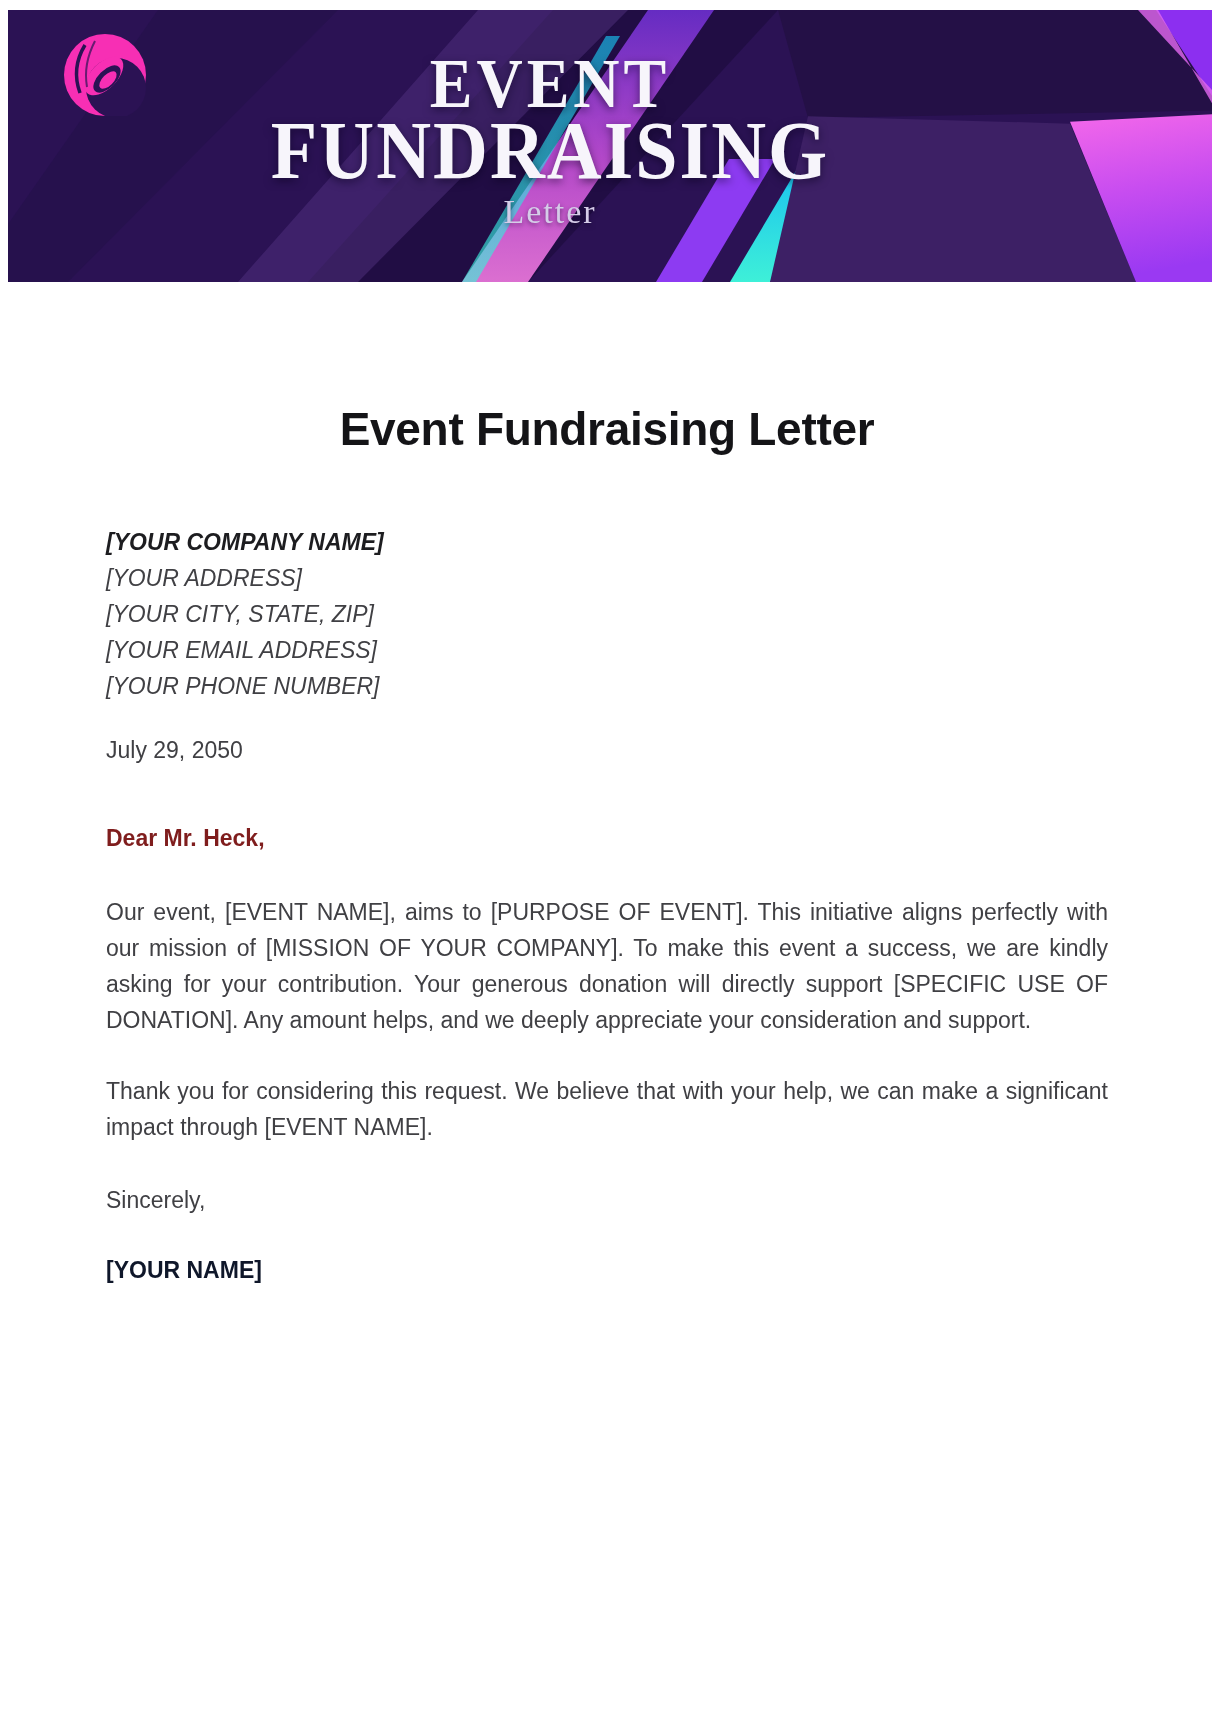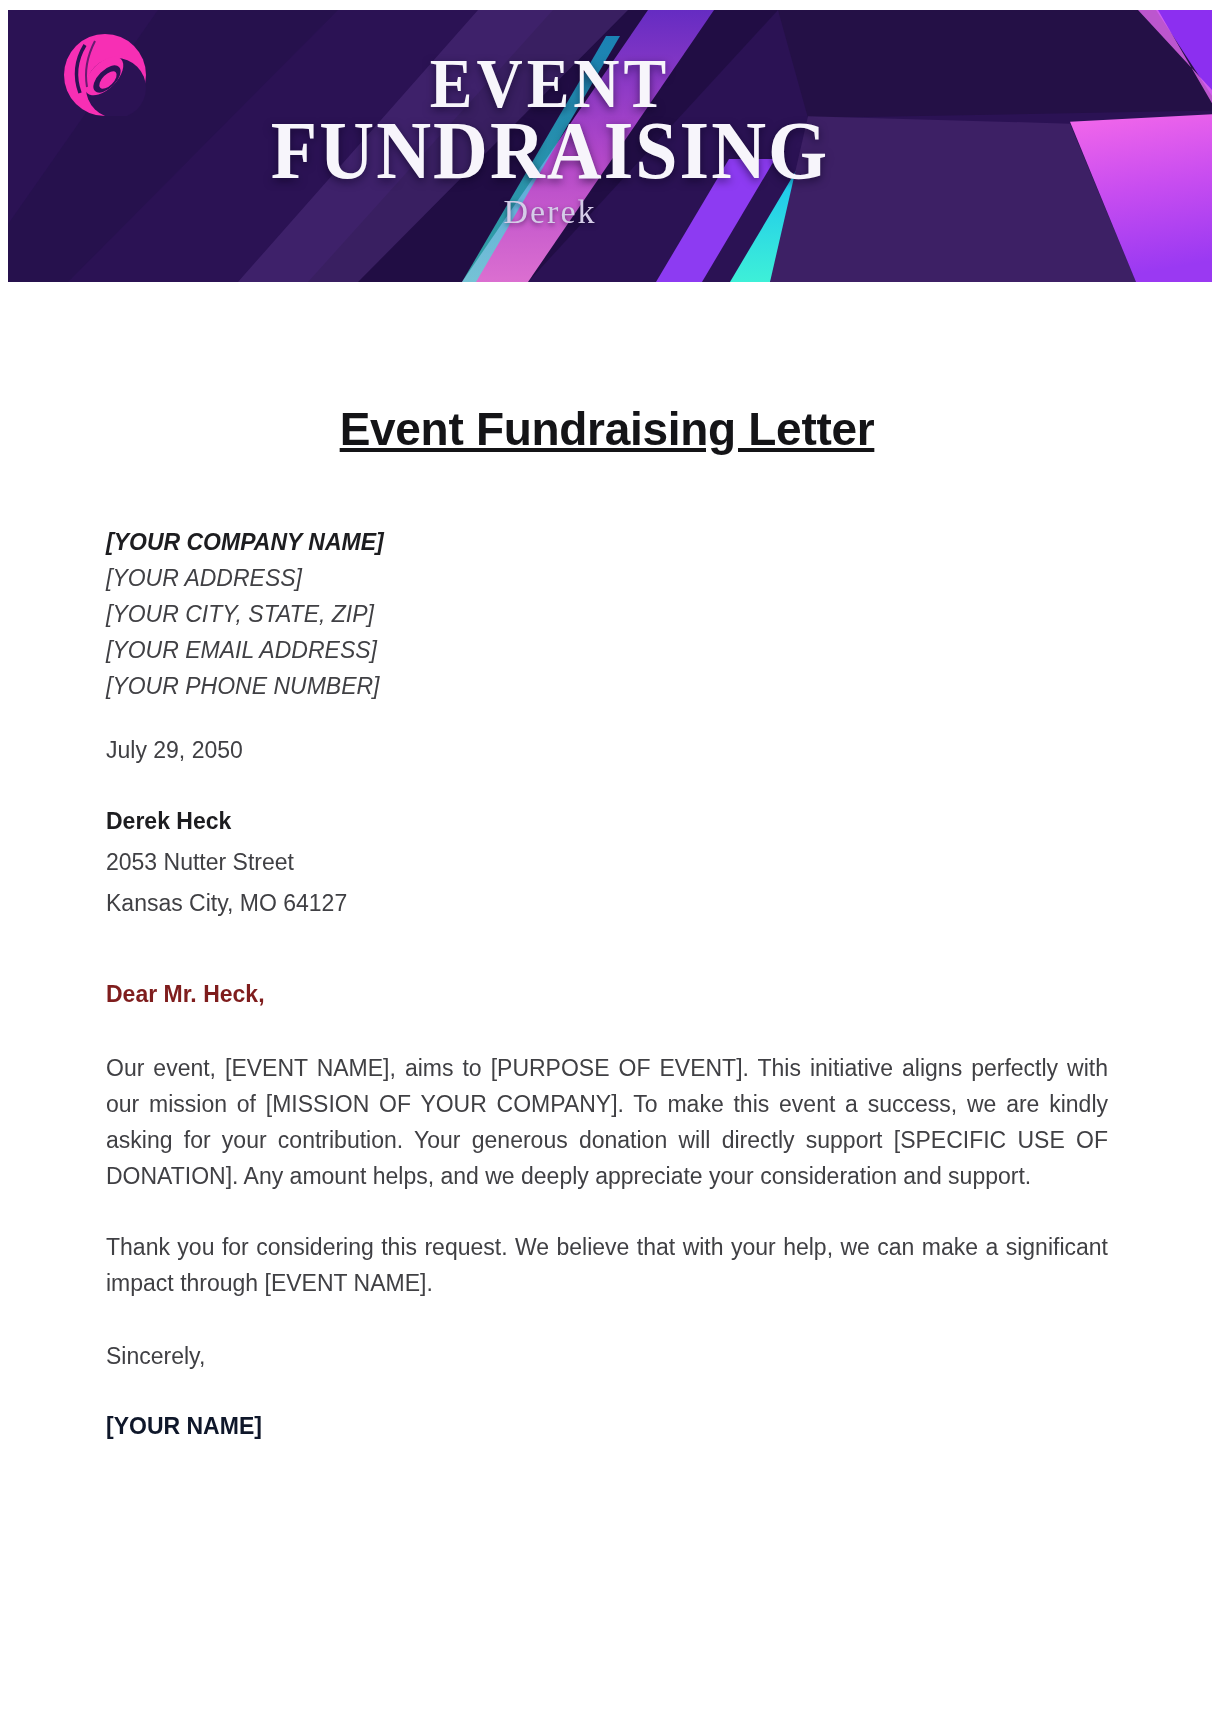--- a/index.html
+++ b/index.html
@@ -16,21 +16,21 @@
             letter-spacing:4px;line-height:1;transform:scaleY(1.08);transform-origin:top center;
             text-shadow:0 3px 8px rgba(10,4,30,.55);}
   .bt-line2{position:absolute;left:0;right:0;top:99px;font-size:76px;font-weight:700;
             letter-spacing:2px;line-height:1;transform:scaleY(1.08);transform-origin:top center;
             text-shadow:0 3px 8px rgba(10,4,30,.55);}
   .bt-sub{position:absolute;left:0;right:0;top:183px;font-size:34px;font-weight:400;
           letter-spacing:2px;line-height:1.1;color:#d5cce8;text-shadow:0 2px 5px rgba(10,4,30,.5);}
 
   
   .doc-title{margin:119px 112px 0 106px;text-align:center;font-size:46px;line-height:56px;
-             font-weight:700;color:#141417;letter-spacing:-.3px;text-decoration:underline;}
+             font-weight:700;color:#141417;letter-spacing:-.3px;}
   .doc{padding:0 112px 0 106px;font-size:23px;line-height:36px;color:#404044;}
   .doc .line{white-space:nowrap;}
   .bold{font-weight:700;color:#1d1d20;}
   .sender{margin-top:67px;font-style:italic;}
   .date{margin-top:28px;}
   .recipient{margin-top:33px;line-height:41px;}
   .salutation{margin-top:52px;font-weight:700;color:#7f1d1d;}
   .para{text-align:justify;margin:0;}
   .p1{margin-top:13px;}
   .p2{margin-top:38px;}
@@ -83,43 +83,38 @@
       <ellipse cx="40" cy="42" rx="24" ry="13" transform="rotate(-45 40 42)" fill="#f72fb4"></ellipse>
       <ellipse cx="43" cy="45" rx="17" ry="9" transform="rotate(-45 43 45)" fill="#2b1254"></ellipse>
       <ellipse cx="44" cy="46" rx="11" ry="5.5" transform="rotate(-45 44 46)" fill="#f72fb4"></ellipse>
       <path d="M 21 11 Q 7 34 16 59" stroke="#2b1254" stroke-width="3.5" fill="none"></path>
       <path d="M 31 7 Q 19 30 23 53" stroke="#2b1254" stroke-width="2" fill="none" opacity="0.7"></path>
     </svg>
 
     <div class="banner-text">
       <div class="bt-line1">EVENT</div>
       <div class="bt-line2">FUNDRAISING</div>
-      <div class="bt-sub">Derek</div>
+      <div class="bt-sub">Letter</div>
     </div>
   </div>
 
   <h1 class="doc-title">Event Fundraising Letter</h1>
 
   <div class="doc">
 
     <div class="sender">
       <div class="line bold">[YOUR COMPANY NAME]</div>
       <div class="line">[YOUR ADDRESS]</div>
       <div class="line">[YOUR CITY, STATE, ZIP]</div>
       <div class="line">[YOUR EMAIL ADDRESS]</div>
       <div class="line">[YOUR PHONE NUMBER]</div>
     </div>
 
     <div class="date line">July 29, 2050</div>
 
-    <div class="recipient">
-      <div class="line bold">Derek Heck</div>
-      <div class="line">2053 Nutter Street</div>
-      <div class="line">Kansas City, MO 64127</div>
-    </div>
 
     <div class="salutation line">Dear Mr. Heck,</div>
 
     <p class="para p2">Our event, [EVENT NAME], aims to [PURPOSE OF EVENT]. This initiative aligns perfectly with our mission of [MISSION OF YOUR COMPANY]. To make this event a success, we are kindly asking for your contribution. Your generous donation will directly support [SPECIFIC USE OF DONATION]. Any amount helps, and we deeply appreciate your consideration and support.</p>
     <p class="para p3">Thank you for considering this request. We believe that with your help, we can make a significant impact through [EVENT NAME].</p>
 
     <div class="closing line">Sincerely,</div>
     <div class="signature line">[YOUR NAME]</div>
 
   </div>

